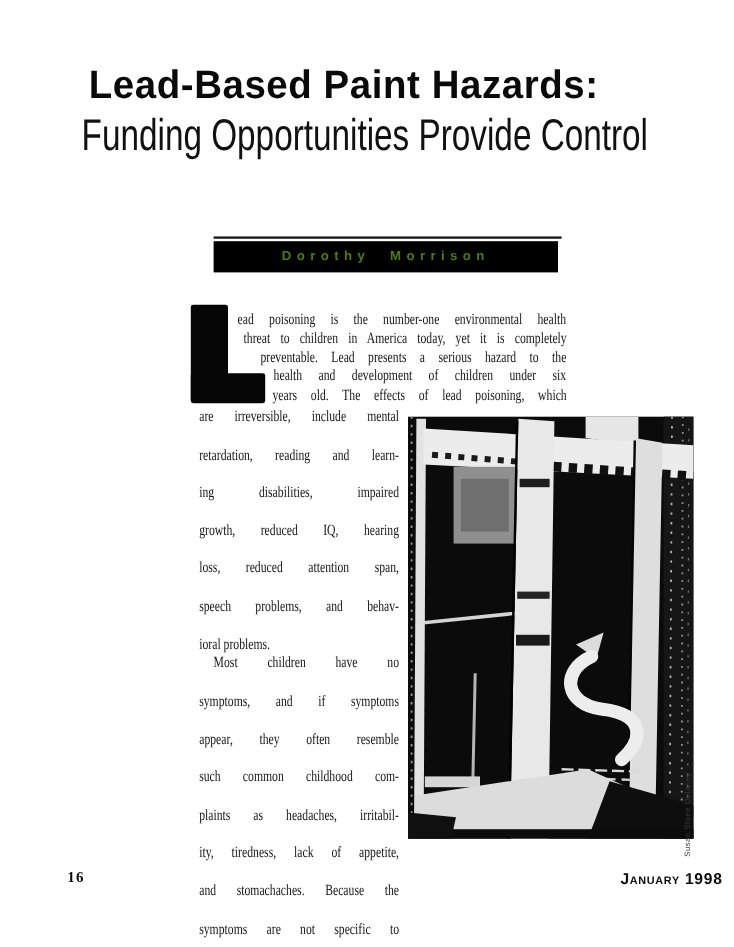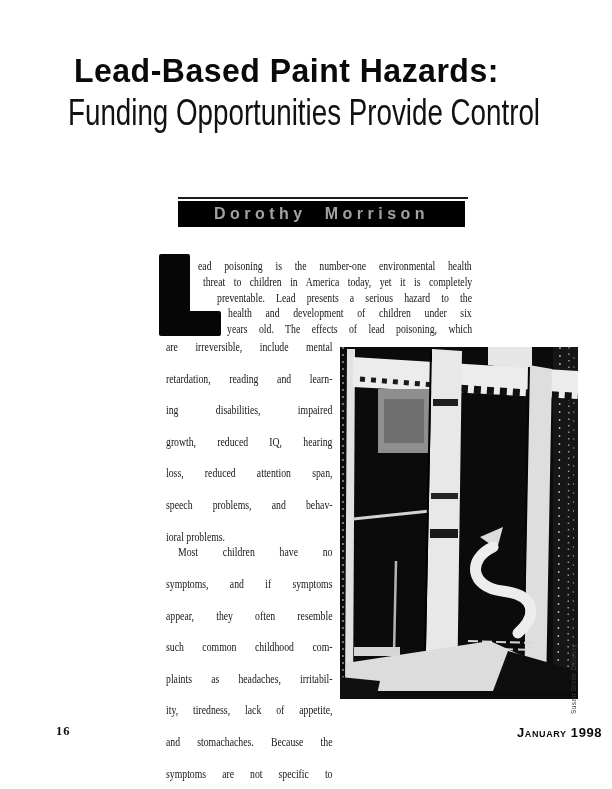--- a/index.html
+++ b/index.html
@@ -19,22 +19,22 @@
     font-family:"Liberation Sans",sans-serif;font-weight:normal;
     font-size:37px;color:#111111;
     transform:scaleX(0.75);transform-origin:0 0;
   }
   .byline-rule{left:158px;top:197px;width:290px;height:2px;background:#1c1c1c;}
   .byline-bar{
     left:158px;top:201px;width:287px;height:26px;background:#000000;
     display:flex;align-items:center;justify-content:center;
   }
   .byline-name{
-    font-family:"Liberation Sans",sans-serif;font-weight:bold;font-size:16px;
-    color:#a3a3a3;letter-spacing:4.5px;word-spacing:9px;white-space:nowrap;
+    font-family:"Liberation Sans",sans-serif;font-weight:bold;font-size:11px;
+    color:#4d7c0f;letter-spacing:4.5px;word-spacing:9px;white-space:nowrap;
   }
   .dropcap-stem{left:139px;top:254px;width:31px;height:81px;background:#060606;border-radius:2px;}
   .dropcap-foot{left:139px;top:311px;width:62px;height:25px;background:#060606;border-radius:2px;}
   .sr-only{position:absolute;width:1px;height:1px;overflow:hidden;clip:rect(0 0 0 0);white-space:nowrap;}
   .iline{
     position:absolute;font-size:13px;line-height:15px;color:#161616;
     text-align:justify;transform:scaleX(0.75);transform-origin:0 0;white-space:normal;
   }
   .iline::after{content:"";display:inline-block;width:100%;height:0;}
   .colwrap{

